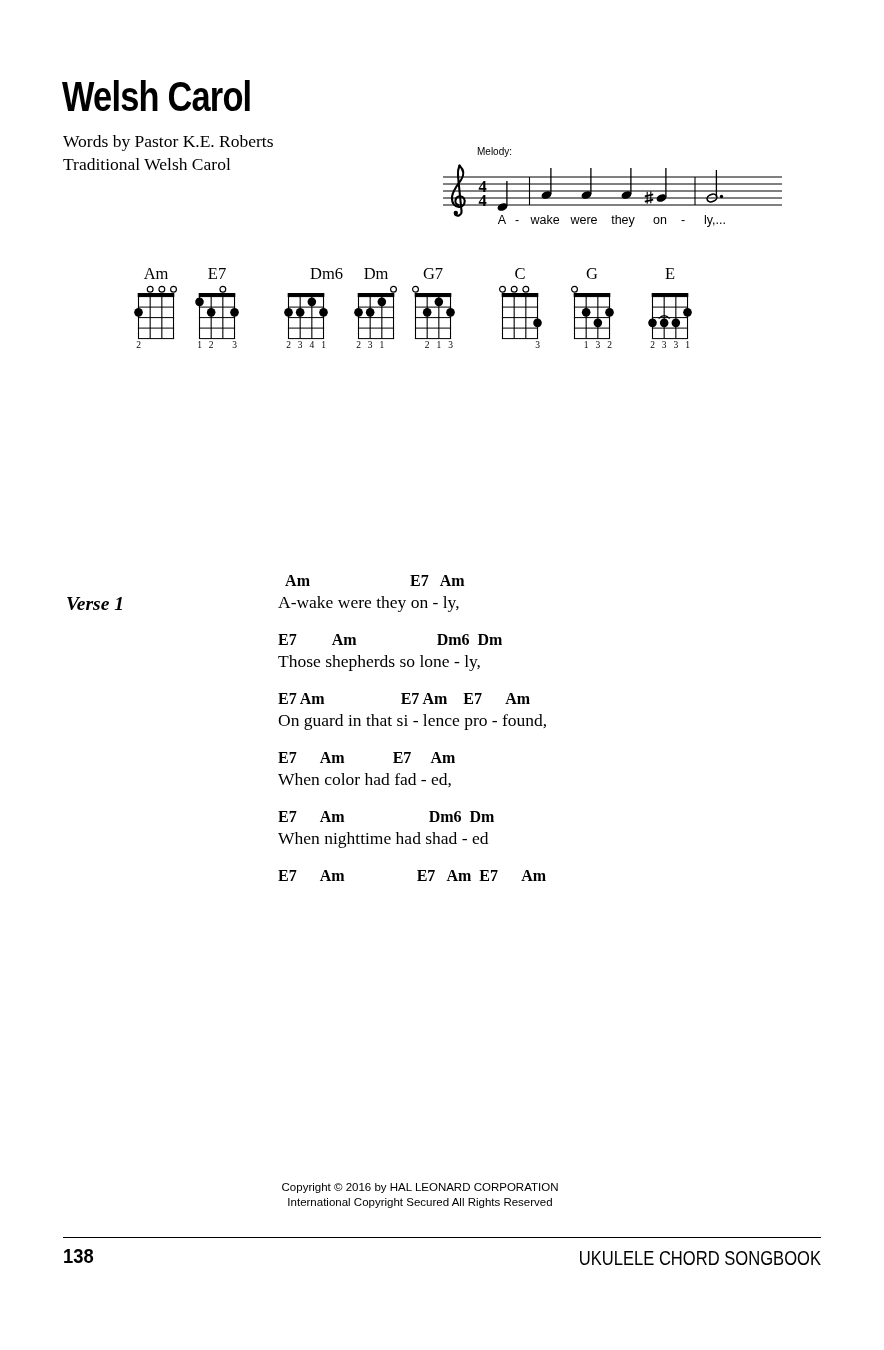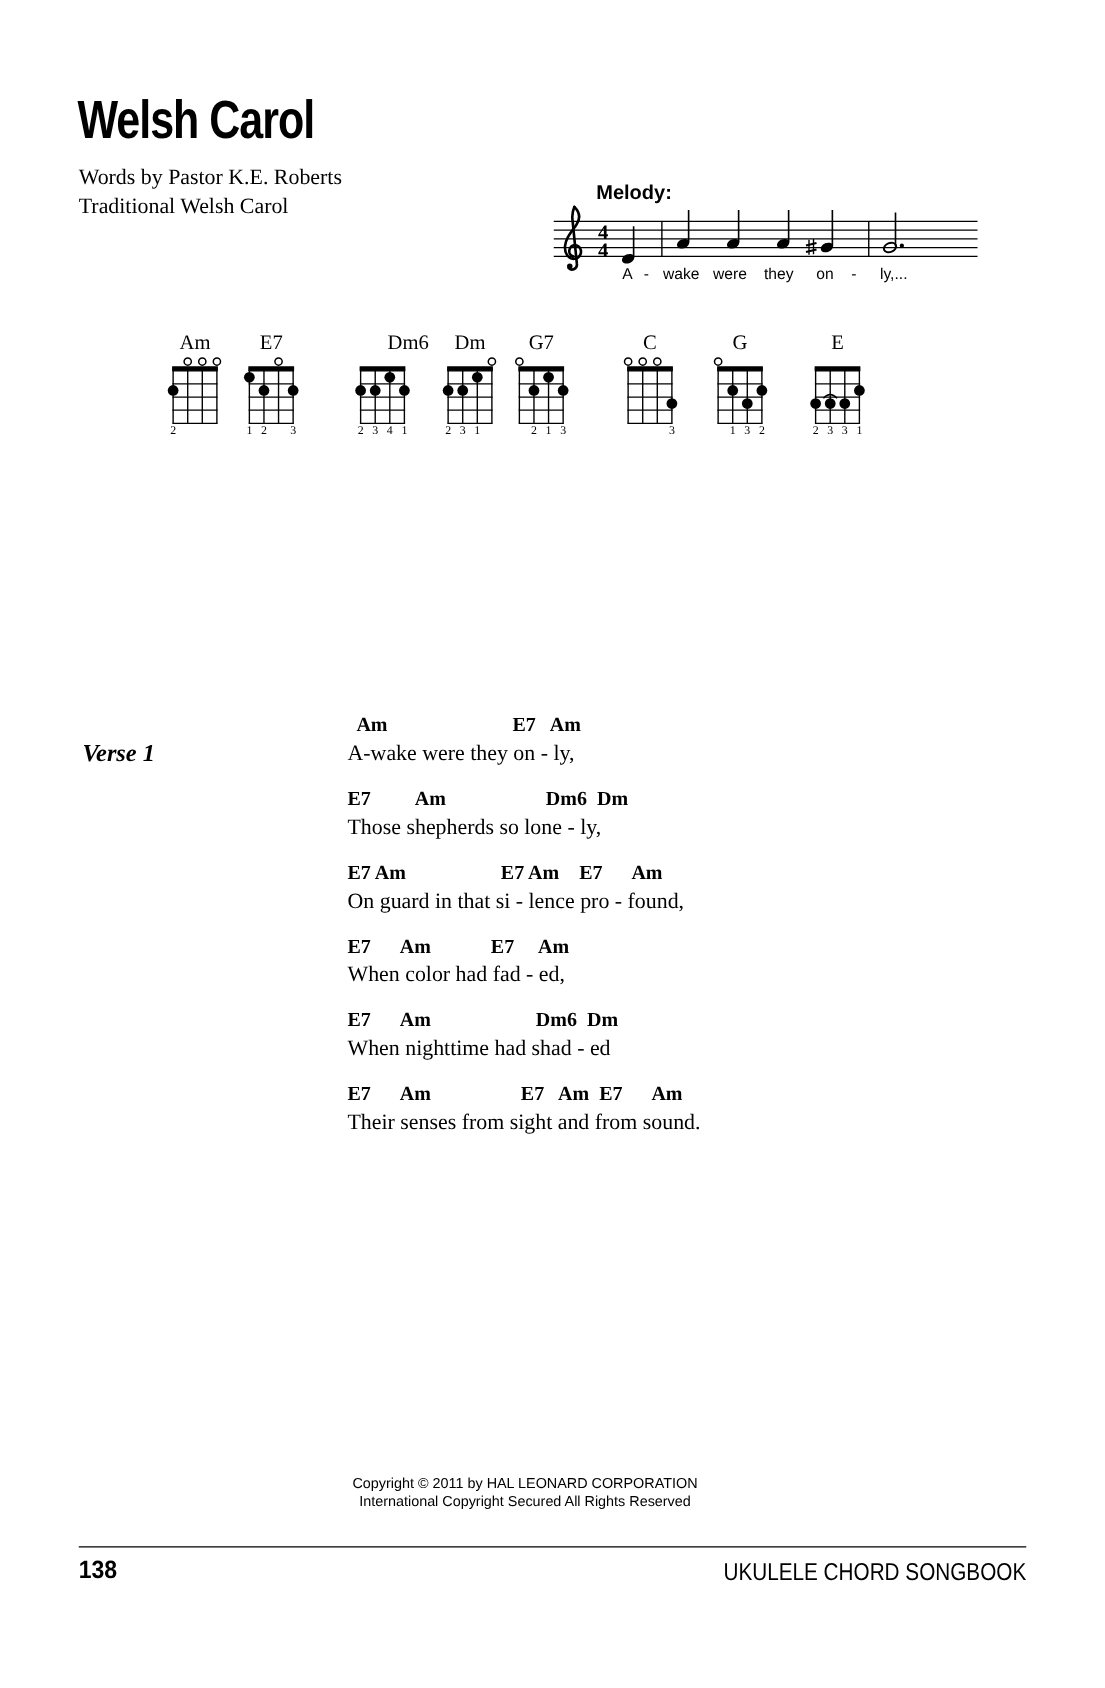--- a/index.html
+++ b/index.html
@@ -7,21 +7,21 @@
     width:884px;height:1350px;background:#ffffff;position:relative;
     font-family:"Liberation Serif", serif;color:#000;overflow:hidden;
   }
   .abs{position:absolute;}
   .title{
     left:62px;top:72px;
     font-family:"Liberation Sans", sans-serif;font-weight:bold;font-size:43px;
     letter-spacing:-1px;transform:scaleX(0.80);transform-origin:left top;white-space:nowrap;
   }
   .credits{left:63px;top:130px;font-size:17.5px;line-height:22.5px;font-weight:500;}
-  .melody-label{left:477px;top:146px;font-family:"Liberation Sans", sans-serif;font-weight:bold;font-size:16px;}
+  .melody-label{left:477px;top:146px;font-family:"Liberation Sans", sans-serif;font-weight:normal;font-size:10px;}
   #melody-staff{left:440px;top:160px;}
   #chord-row{left:0;top:0;}
   .chord-col{position:absolute;top:265px;width:74px;text-align:center;}
   .chord-name{font-size:16.5px;line-height:18px;margin-bottom:2px;}
   .chord-col svg{display:block;margin:0 auto;}
   .verse-label{left:66px;top:593px;font-weight:bold;font-style:italic;font-size:19.5px;}
   #verse-lines{left:278px;top:570px;}
   .vchords{font-weight:bold;font-size:16px;line-height:22px;height:22px;white-space:pre;}
   .vlyric{font-size:17.5px;line-height:21px;white-space:pre;}
   .vline{margin-bottom:16px;}
@@ -299,24 +299,23 @@
     <div class="vline">
       <div class="vchords">E7      Am            E7     Am</div>
       <div class="vlyric">When color had fad - ed,</div>
     </div>
     <div class="vline">
       <div class="vchords">E7      Am                     Dm6  Dm</div>
       <div class="vlyric">When nighttime had shad - ed</div>
     </div>
     <div class="vline">
       <div class="vchords">E7      Am                  E7   Am  E7      Am</div>
-      <div class="vlyric">Their senses from sight and from sound.</div>
     </div>
   </div>
 
 <div class="abs copyright">
-  <div>Copyright © 2011 by HAL LEONARD CORPORATION</div>
+  <div>Copyright © 2016 by HAL LEONARD CORPORATION</div>
   <div>International Copyright Secured   All Rights Reserved</div>
 </div>
 
 <div class="abs footer-rule"></div>
 <div class="abs page-number">138</div>
 <div class="abs book-title">UKULELE CHORD SONGBOOK</div>
 
 </body></html>

